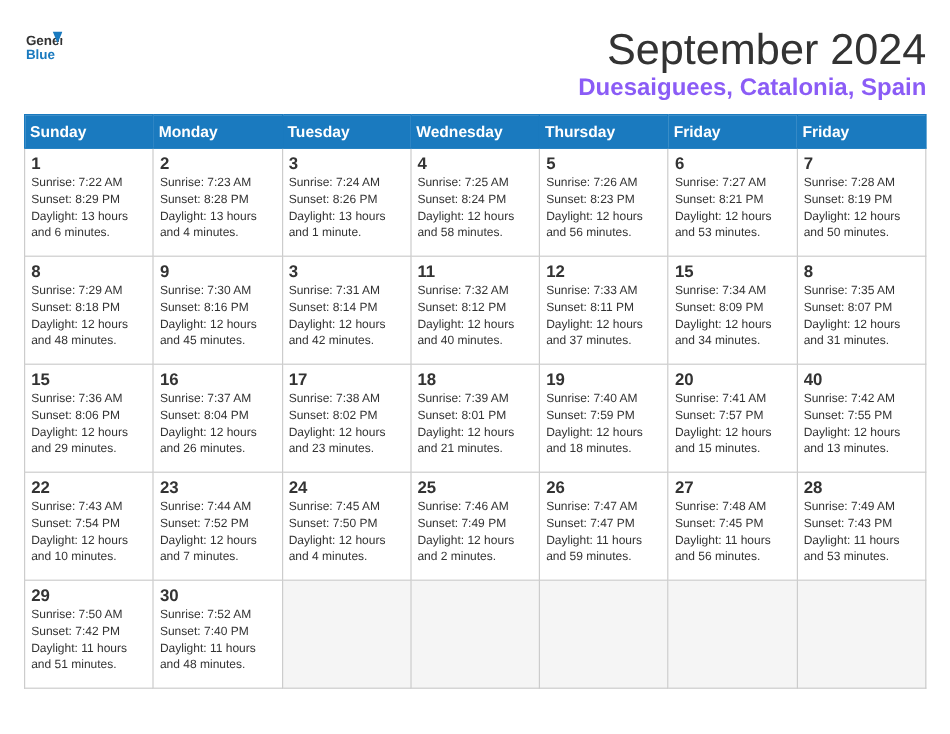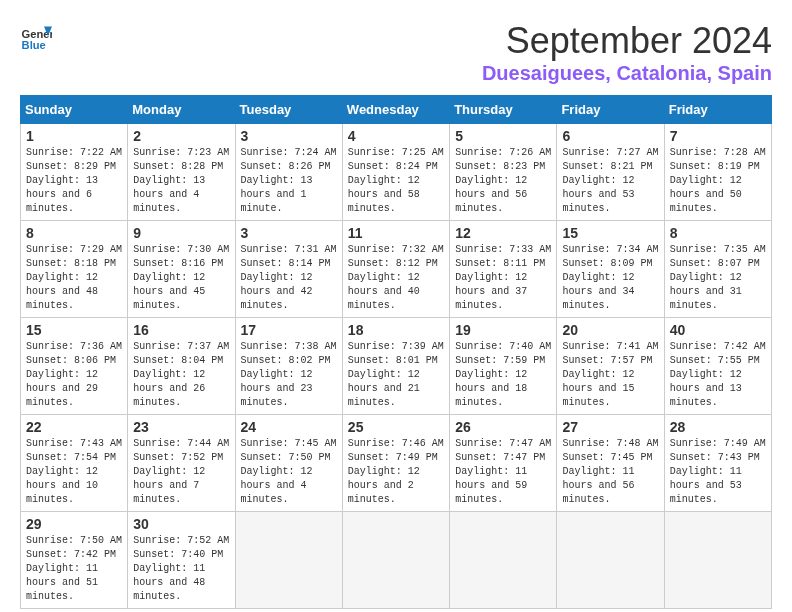--- a/index.html
+++ b/index.html
@@ -67,21 +67,20 @@
     .day-num {
       font-size: 14px;
       font-weight: bold;
       display: block;
       margin-bottom: 2px;
     }
     .cell-info {
       font-size: 10px;
       line-height: 1.4;
       color: #333;
-      font-family: Liberation Mono, monospace;
     }
   </style>
 </head>
 <body>
 
 <div class="header-area">
   <div class="logo">
     <svg class="logo-icon" viewBox="0 0 40 40">
       <text x="2" y="22" font-size="14" font-weight="bold" fill="#333">General</text>
       <text x="2" y="36" font-size="14" font-weight="bold" fill="#1a7abf">Blue</text>

